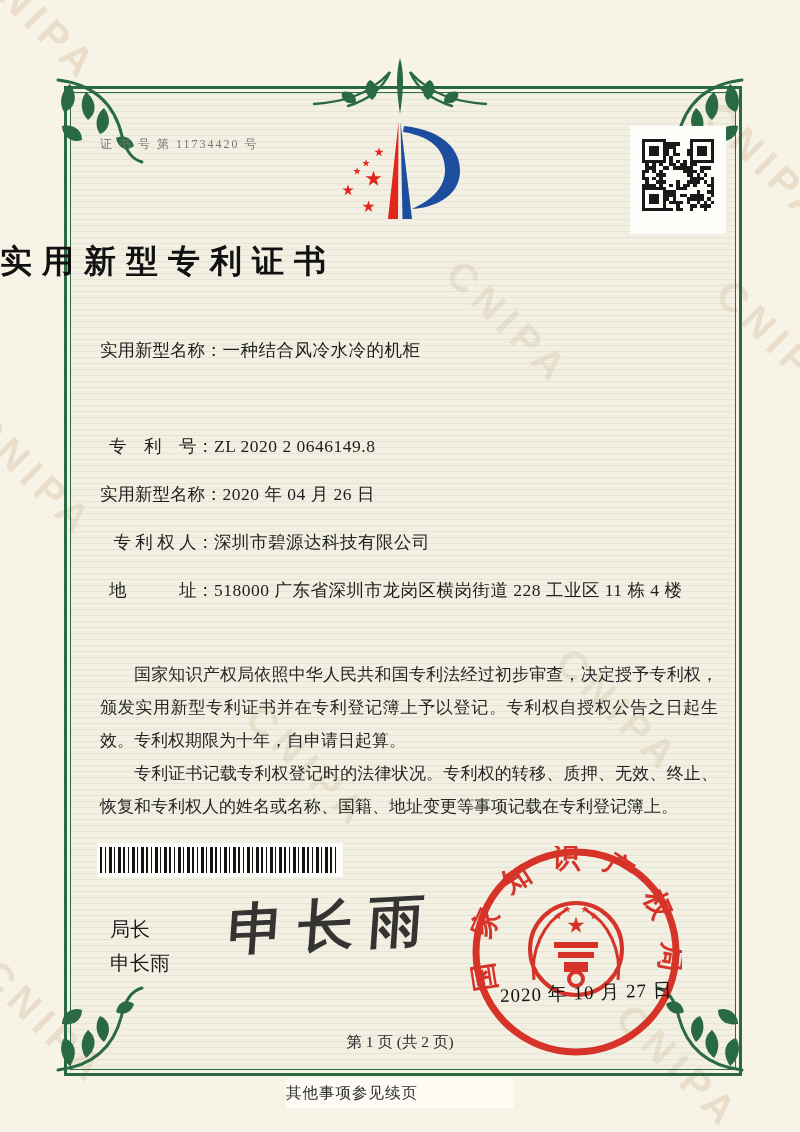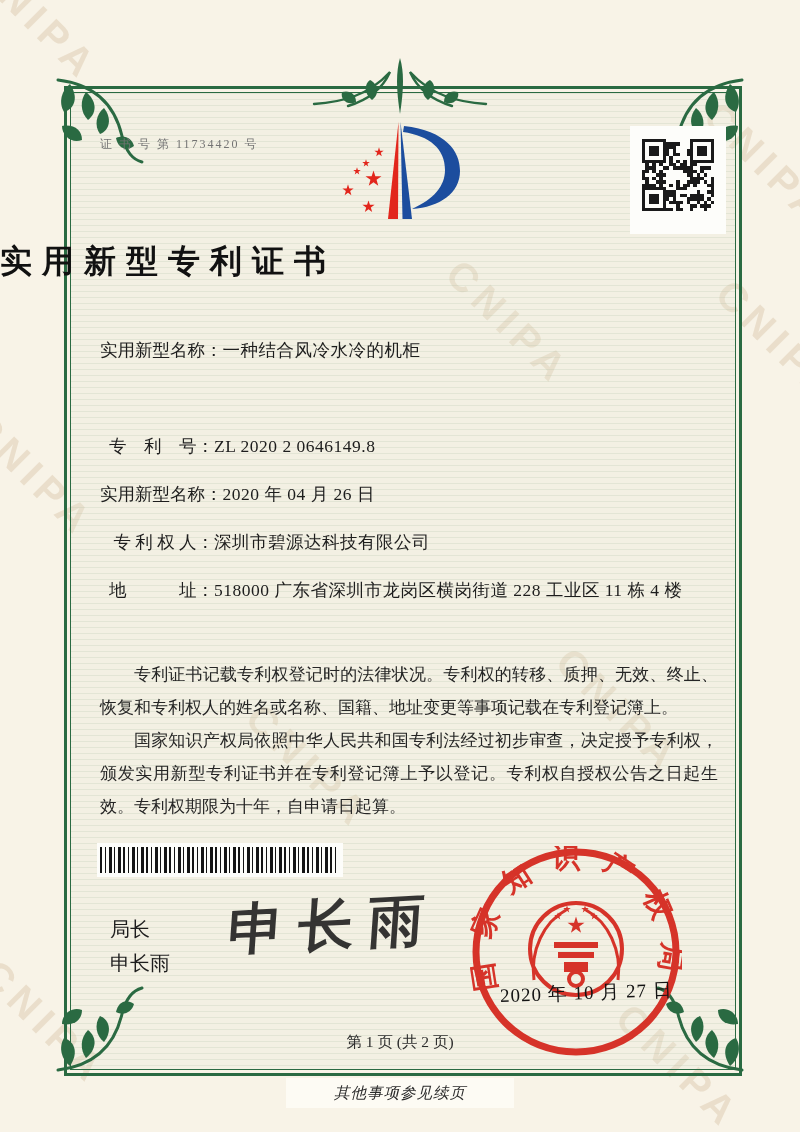--- a/index.html
+++ b/index.html
@@ -55,21 +55,21 @@
   #director{left:110px;top:912px;font-size:20px;color:#1d1d1d;line-height:34px;}
   #signature{left:228px;top:888px;font-size:56px;font-weight:bold;color:#1b1b1b;
              letter-spacing:14px;transform:rotate(-3deg) skewX(-7deg);opacity:.88;}
 
   #seal{left:470px;top:846px;width:212px;height:212px;opacity:.94;}
   #seal-date{left:500px;top:980px;font-size:19px;color:#141414;letter-spacing:1px;
              transform:rotate(-2deg);font-weight:500;white-space:nowrap;}
 
   #page-info{left:0;top:1032px;width:800px;text-align:center;font-size:15.5px;color:#2b2b2b;}
   #note-patch{left:286px;top:1078px;width:228px;height:30px;background:#fdfbf4;
-              text-align:center;font-style:italic;}
+              }
   #note-patch span{display:inline-block;padding-top:5px;font-size:15.5px;color:#2b2b2b;
                    letter-spacing:1px;}
 </style>
 </head>
 <body>
 
 <svg width="0" height="0" style="position:absolute">
   <defs>
     <symbol id="star" viewBox="0 0 100 100">
       <polygon points="50,3 61,37 97,37 68,58 78,93 50,72 22,93 32,58 3,37 39,37"></polygon>
@@ -395,22 +395,22 @@
     <span class="lbl">实用新型名称：</span><span class="val">2020 年 04 月 26 日</span>
   </div>
   <div class="content field-row" style="top:530px">
     <span class="lbl">专 利 权 人：</span><span class="val">深圳市碧源达科技有限公司</span>
   </div>
   <div class="content field-row" style="top:578px">
     <span class="lbl">地　　　址：</span><span class="val">518000 广东省深圳市龙岗区横岗街道 228 工业区 11 栋 4 楼</span>
   </div>
 
   <div class="content" id="body-text">
+    <p>国家知识产权局依照中华人民共和国专利法经过初步审查，决定授予专利权，颁发实用新型专利证书并在专利登记簿上予以登记。专利权自授权公告之日起生效。专利权期限为十年，自申请日起算。</p>
     <p>专利证书记载专利权登记时的法律状况。专利权的转移、质押、无效、终止、恢复和专利权人的姓名或名称、国籍、地址变更等事项记载在专利登记簿上。</p>
-    <p>国家知识产权局依照中华人民共和国专利法经过初步审查，决定授予专利权，颁发实用新型专利证书并在专利登记簿上予以登记。专利权自授权公告之日起生效。专利权期限为十年，自申请日起算。</p>
   </div>
 
   <div class="content" id="barcode-patch">
     <div id="barcode"></div>
   </div>
 
   <div class="content" id="director">
     <div>局长</div>
     <div>申长雨</div>
   </div>

